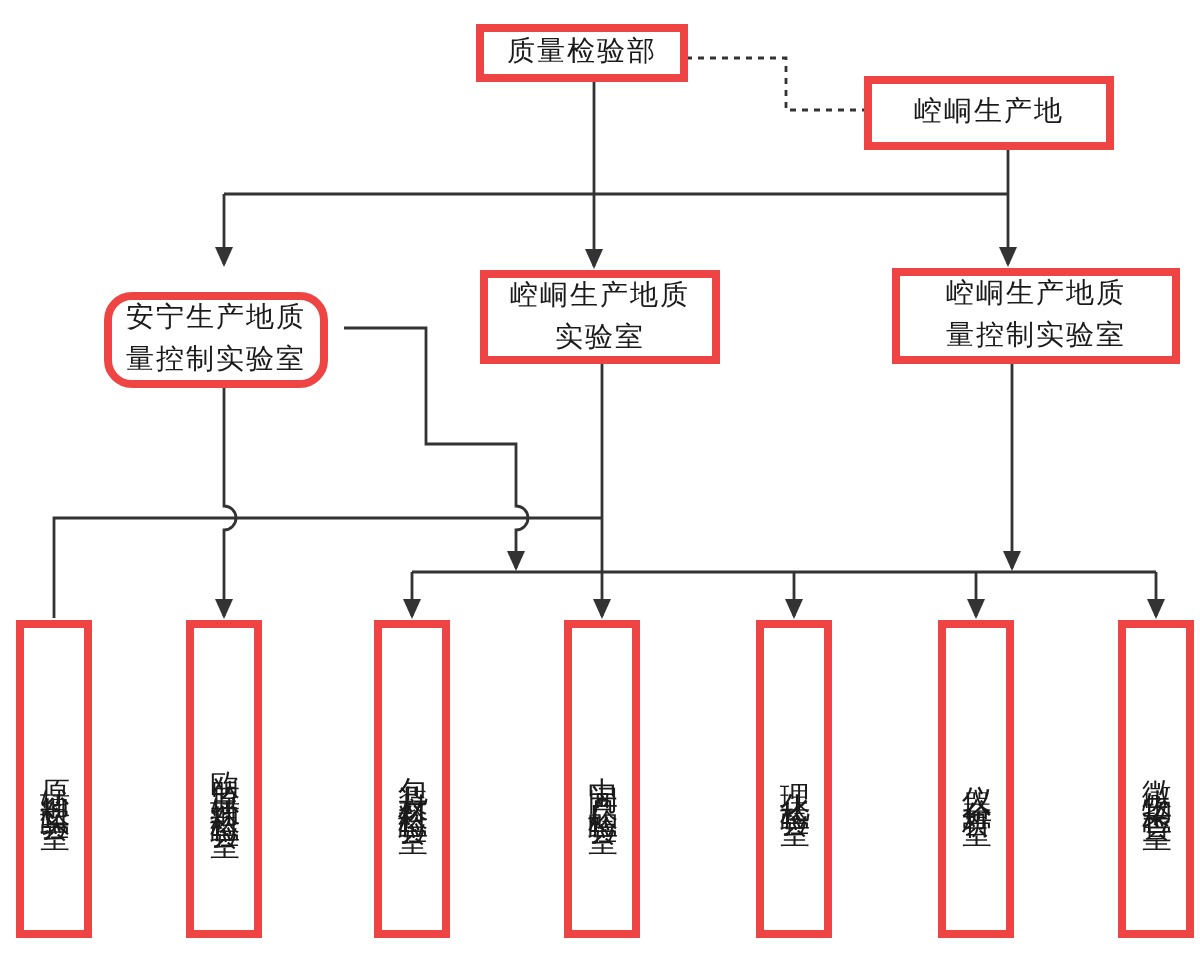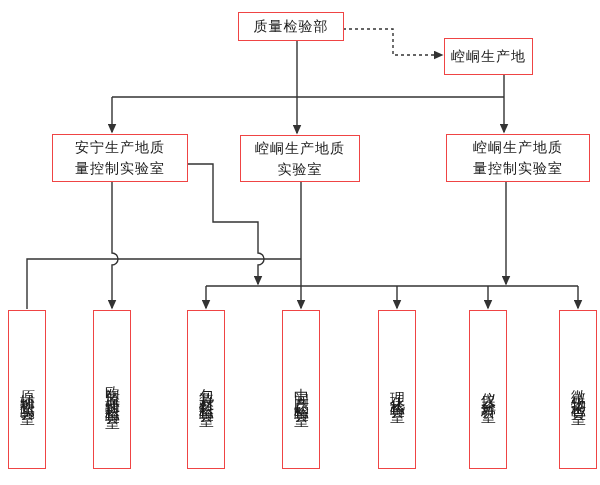--- a/index.html
+++ b/index.html
@@ -9,21 +9,21 @@
     height: 485px;
     background: #ffffff;
     font-family: "DejaVu Sans", sans-serif;
     color: #1a1a1a;
     overflow: hidden;
   }
   .wires { position: absolute; left: 0; top: 0; width: 600px; height: 485px; }
   .node {
     position: absolute;
     box-sizing: border-box;
-    border: 1px solid #ef4444;
+    border: 4px solid #ef4444;
     background: #ffffff;
     display: flex;
     align-items: center;
     justify-content: center;
     text-align: center;
   }
   .node .lbl {
     white-space: pre-line;
     font-size: 14px;
     line-height: 1.5;
@@ -32,22 +32,22 @@
   .vnode .lbl {
     writing-mode: vertical-rl;
     text-orientation: upright;
     white-space: normal;
     font-size: 15px;
     line-height: 1;
     letter-spacing: 4px;
   }
   
   .n-root      { left: 238px; top: 12px;  width: 106px; height: 29px; }
-  .n-site      { left: 444px; top: 38px;  width: 89px; height: 37px; }
-  .n-anning    { left: 52px;  top: 134px; width: 136px; height: 48px; }
+  .n-site      { left: 432px; top: 38px;  width: 125px; height: 37px; }
+  .n-anning    { left: 52px;  top: 146px; width: 112px; height: 48px; border-radius: 14px; }
   .n-hq        { left: 240px; top: 135px; width: 120px; height: 47px; }
   .n-kongtong  { left: 446px; top: 134px; width: 144px; height: 48px; }
   .n-leaf      { top: 310px; width: 38px; height: 159px; }
   .n-leaf-0 { left: 8px; }
   .n-leaf-1 { left: 93px; }
   .n-leaf-2 { left: 187px; }
   .n-leaf-3 { left: 282px; }
   .n-leaf-4 { left: 378px; }
   .n-leaf-5 { left: 469px; }
   .n-leaf-6 { left: 559px; }

